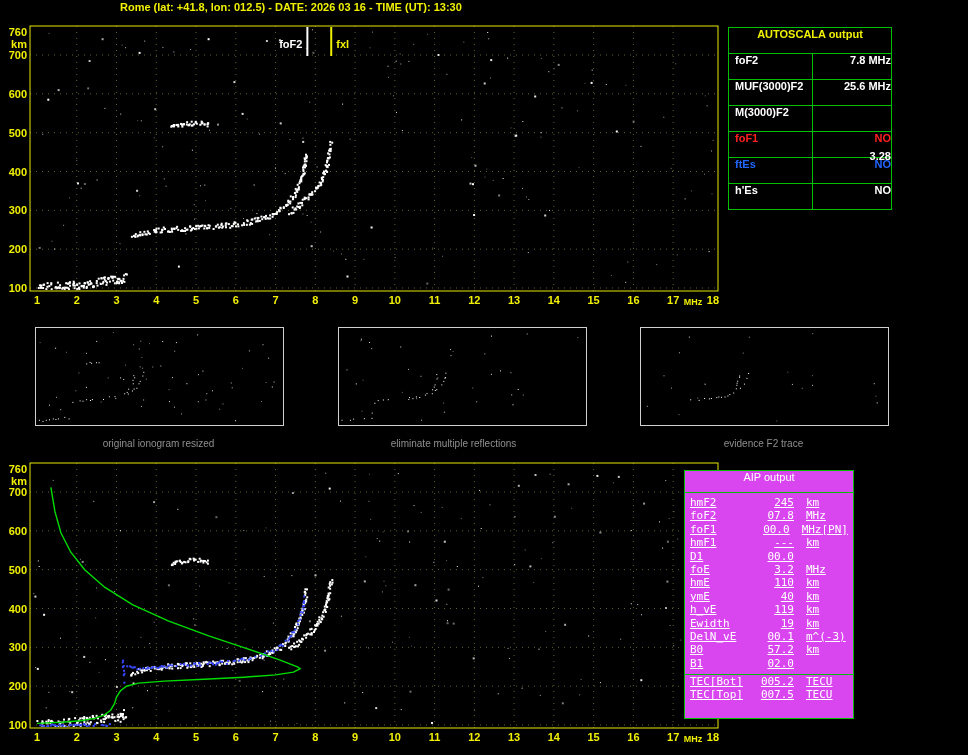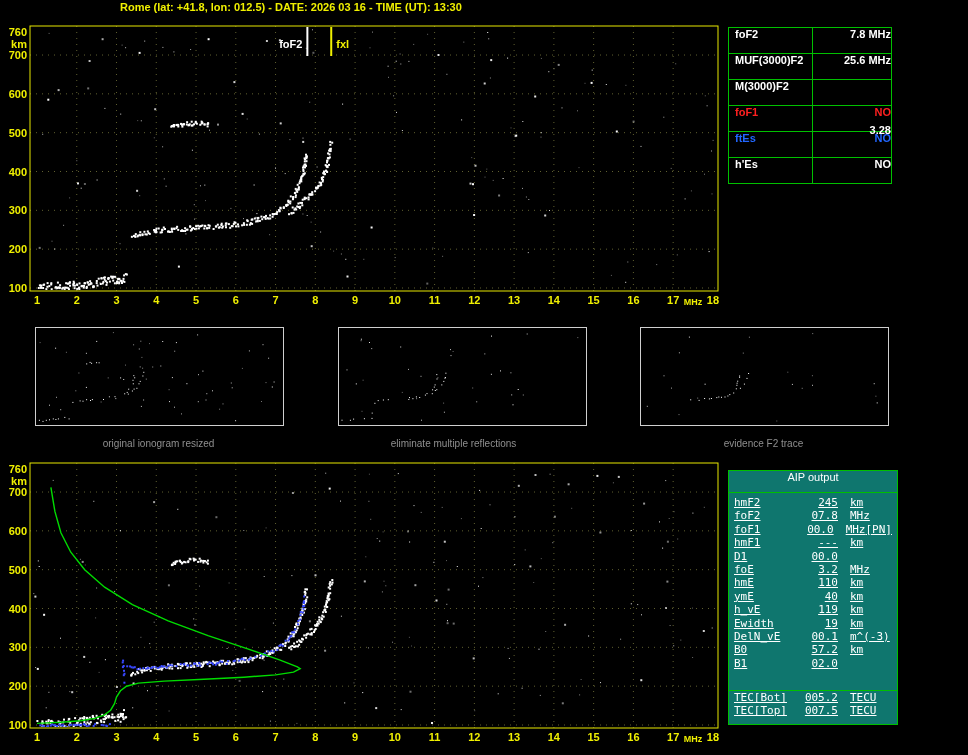--- a/index.html
+++ b/index.html
@@ -13,27 +13,27 @@
   
   .as-table{position:absolute;left:728px;top:27px;width:162px;border:1px solid #00c000;background:#000;}
   .as-header{height:25px;line-height:25px;text-align:center;color:#f0f000;
              font:bold 11px "Liberation Sans",sans-serif;border-bottom:1px solid #00c000;}
   .as-row{display:flex;height:25px;line-height:25px;border-bottom:1px solid #00c000;
           font:bold 11px "Liberation Sans",sans-serif;}
   .as-row:last-child{border-bottom:none;}
   .as-label{width:84px;padding-left:6px;border-right:1px solid #00c000;box-sizing:border-box;}
   .as-value{flex:1;text-align:right;}
   
-  .aip-table{position:absolute;left:728px;top:470px;width:168px;border:1px solid #00c000;
-             background:#0f766e;padding-bottom:6px;}
+  .aip-table{position:absolute;left:684px;top:470px;width:168px;border:1px solid #00c000;
+             background:#d946ef;padding-bottom:16px;}
   .aip-header{height:21px;line-height:21px;text-align:center;color:#fff;
               font:11px "Liberation Sans",sans-serif;border-bottom:1px solid #00c000;margin-bottom:3px;}
   .aip-row{display:flex;align-items:flex-start;height:13.4px;padding:0 5px;color:#fff;
            font:11px "DejaVu Sans Mono",monospace;text-decoration:underline;}
-  .aip-row.sep{border-top:1px solid #00c000;margin-top:20px;}
+  .aip-row.sep{border-top:1px solid #00c000;margin-top:4px;}
   .aip-label{width:64px;}
   .aip-value{width:40px;text-align:right;}
   .aip-unit{margin-left:12px;}
   .aip-extra{margin-left:auto;}
 </style>
 </head>
 <body>
 
 <div id="screen">
   <div class="title">Rome (lat: +41.8, lon: 012.5) - DATE: 2026 03 16 - TIME (UT): 13:30</div>
@@ -1735,20 +1735,21 @@
       <rect x="22.5" y="47.3" width="1" height="1" fill="#fff" opacity="0.70"></rect>
       <rect x="146.3" y="43.7" width="1" height="1" fill="#fff" opacity="0.41"></rect>
       <rect x="30.0" y="59.6" width="1" height="1" fill="#fff" opacity="0.65"></rect>
     </svg>
 
   <div class="caption" style="left:35px">original ionogram resized</div>
   <div class="caption" style="left:330px">eliminate multiple reflections</div>
   <div class="caption" style="left:640px">evidence F2 trace</div>
 
   <div class="as-table">
+    <div class="as-header">AUTOSCALA output</div>
     <div id="as-rows">
         <div class="as-row">
           <div class="as-label" style="color: rgb(255, 255, 255);">foF2</div>
           <div class="as-value" style="color: rgb(255, 255, 255);">7.8 MHz</div>
         </div>
         <div class="as-row">
           <div class="as-label" style="color: rgb(255, 255, 255);">MUF(3000)F2</div>
           <div class="as-value" style="color: rgb(255, 255, 255);">25.6 MHz</div>
         </div>
         <div class="as-row">

